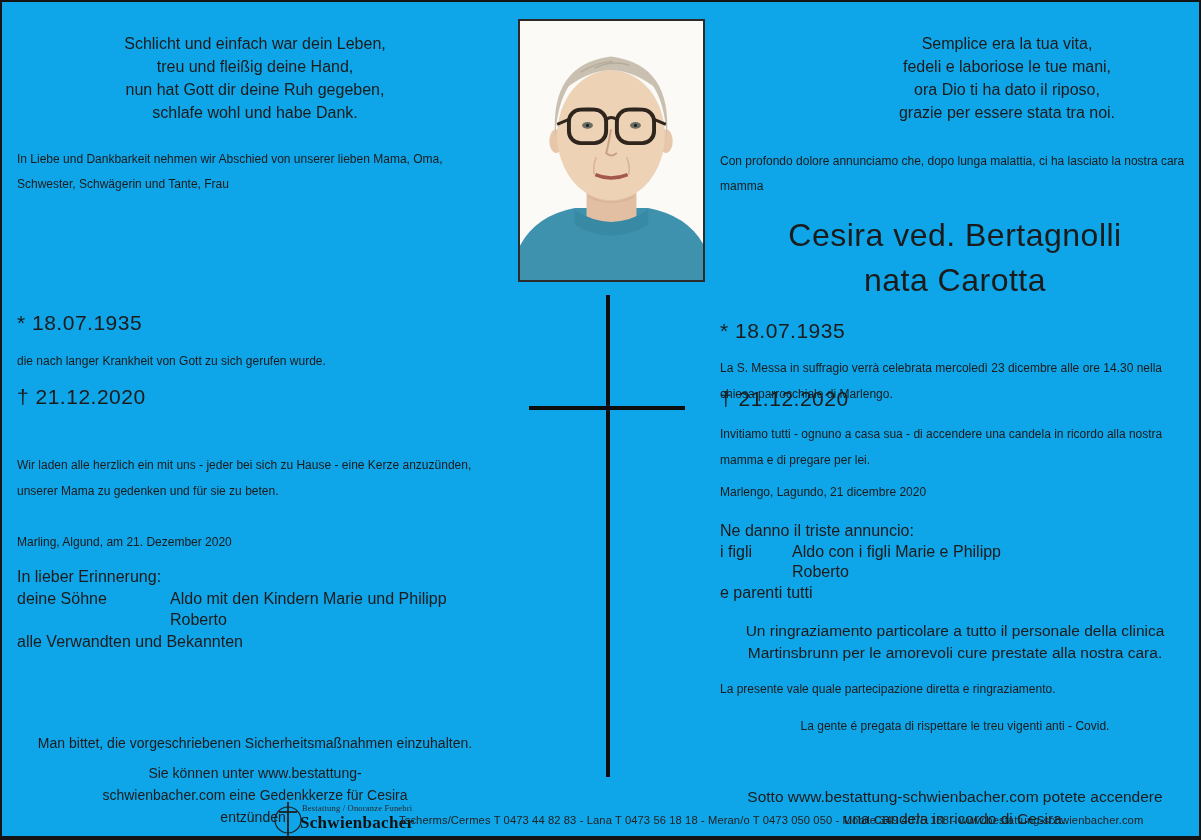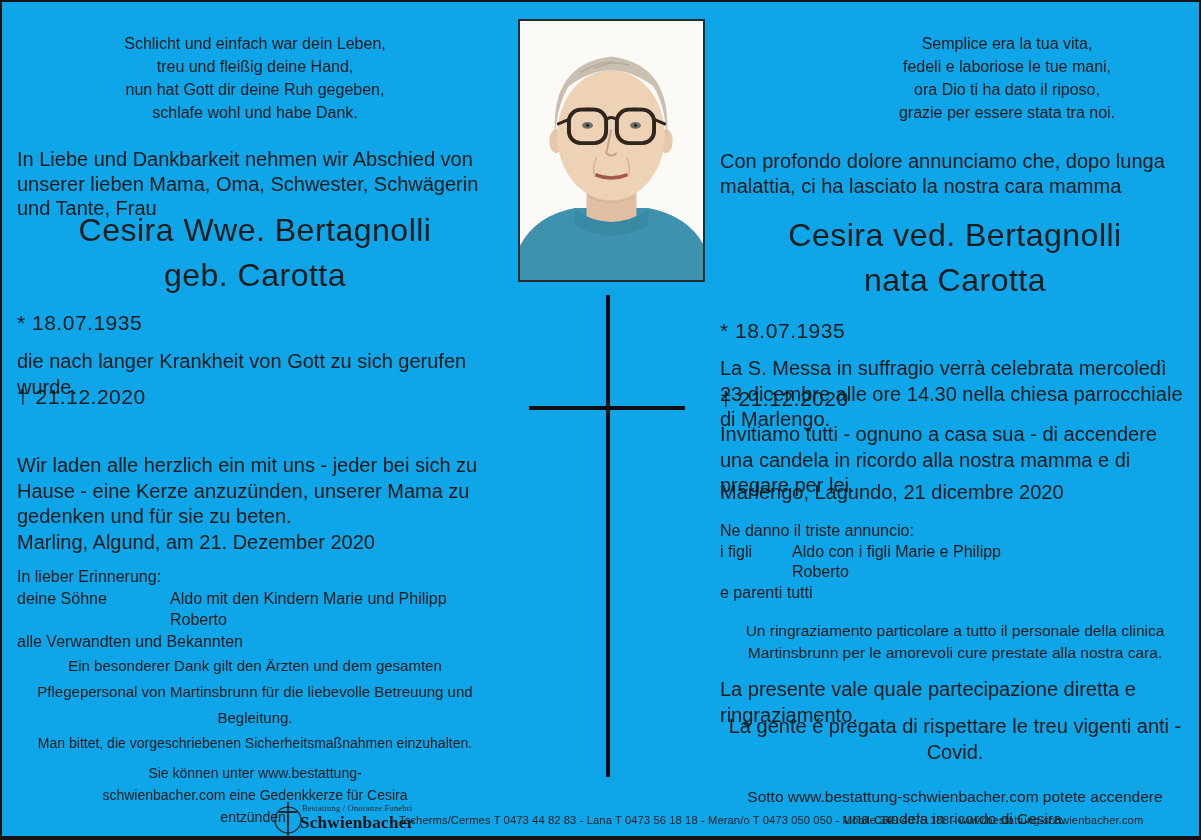--- a/index.html
+++ b/index.html
@@ -5,21 +5,21 @@
   * { margin:0; padding:0; box-sizing:border-box; }
   html,body { width:1201px; height:840px; background:#e8e8e8; }
   body { font-family:"Liberation Sans", sans-serif; color:#1b1b1b; }
   .page {
     position:absolute; left:0; top:0; width:1201px; height:840px;
     background:#0ea5e9; border:2px solid #141414; border-bottom-width:4px;
     overflow:hidden;
   }
   .abs { position:absolute; }
   .c { text-align:center; }
-  .body-text { font-size:20px; line-height:25.5px; }
+  .body-text { font-size:12px; line-height:25.5px; }
   .poem { font-size:16px; line-height:23px; text-align:center; }
   .big-name { font-size:32px; line-height:45px; text-align:center; letter-spacing:0.5px; }
   .dates { font-size:21px; display:flex; justify-content:center; gap:50px; letter-spacing:0.5px;flex-direction:column; }
   .note-sm { font-size:14px; line-height:26px; text-align:center; }
   .thanks { font-size:15px; line-height:26px; text-align:center; }
   .mem-line { font-size:16px; line-height:21.5px; }
   .mem-grid { display:grid; font-size:16px; line-height:21.5px; }
   .mem-grid.de { grid-template-columns:153px 1fr; }
   .mem-grid.it { grid-template-columns:72px 1fr; }
   .ann-line { font-size:16px; line-height:20.5px; }
@@ -38,24 +38,20 @@
 
   <div class="abs poem" style="left:15px; top:30px; width:476px;">
     <div>Schlicht und einfach war dein Leben,</div>
     <div>treu und fleißig deine Hand,</div>
     <div>nun hat Gott dir deine Ruh gegeben,</div>
     <div>schlafe wohl und habe Dank.</div>
   </div>
 
   <div class="abs body-text" style="left:15px; top:145px; width:476px; line-height:24.5px;">In Liebe und Dankbarkeit nehmen wir Abschied von unserer lieben Mama, Oma, Schwester, Schwägerin und Tante, Frau</div>
 
-  <div class="abs big-name" style="left:15px; top:206px; width:476px;">
-    <div>Cesira Wwe. Bertagnolli</div>
-    <div>geb. Carotta</div>
-  </div>
 
   <div class="abs dates" style="left:15px; top:309px; width:476px;">
     <span>* 18.07.1935</span>
     <span>† 21.12.2020</span>
   </div>
 
   <div class="abs body-text" style="left:15px; top:347px; width:476px;">die nach langer Krankheit von Gott zu sich gerufen wurde.</div>
 
 
   <div class="abs body-text" style="left:15px; top:451px; width:476px;">Wir laden alle herzlich ein mit uns - jeder bei sich zu Hause - eine Kerze anzuzünden, unserer Mama zu gedenken und für sie zu beten.</div>
@@ -66,21 +62,20 @@
     <div class="mem-line">In lieber Erinnerung:</div>
     <div class="mem-grid de">
       <div>deine Söhne</div>
       <div>Aldo mit den Kindern Marie und Philipp</div>
       <div></div>
       <div>Roberto</div>
     </div>
     <div class="mem-line">alle Verwandten und Bekannten</div>
   </div>
 
-  <div class="abs thanks" style="left:15px; top:651px; width:476px;">Ein besonderer Dank gilt den Ärzten und dem gesamten Pflegepersonal von Martinsbrunn für die liebevolle Betreuung und Begleitung.</div>
 
 
   <div class="abs note-sm" style="left:15px; top:728px; width:476px;">Man bittet, die vorgeschriebenen Sicherheitsmaßnahmen einzuhalten.</div>
 
   <div class="abs note-sm" style="left:88px; top:760px; width:330px; line-height:22px;">Sie können unter www.bestattung-schwienbacher.com eine Gedenkkerze für Cesira entzünden.</div>
 
   <div class="abs photo-frame">
     <svg viewBox="0 0 187 263" preserveAspectRatio="none">
       <rect width="187" height="263" fill="#fbfaf6"></rect>
       <path d="M-2,265 L-2,232 Q14,198 56,190 L131,190 Q173,198 189,230 L189,265 Z" fill="#3e92ae"></path>

